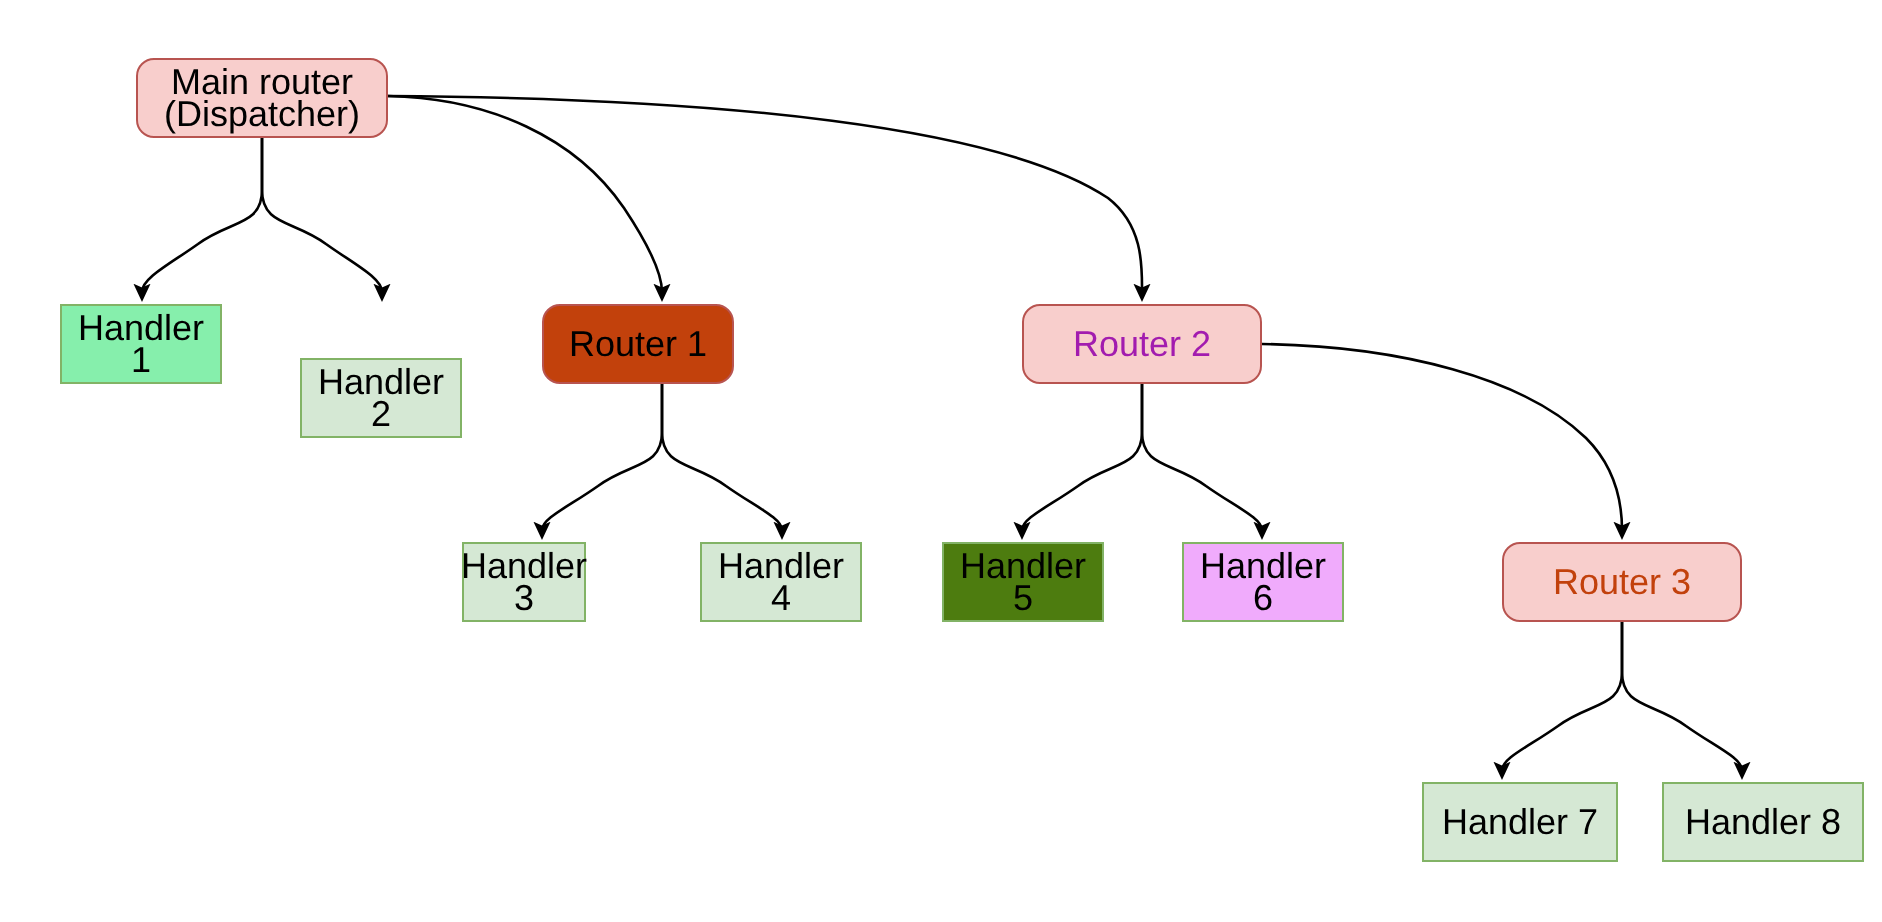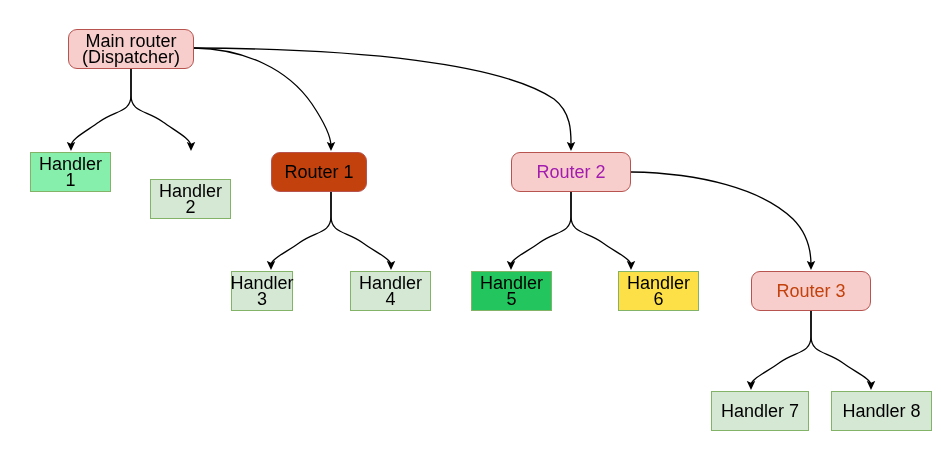--- a/index.html
+++ b/index.html
@@ -84,20 +84,20 @@
 
   <div id="node-group">
       <div class="node node-router" style="left: 68px; top: 29px; width: 126px; height: 40px; background: rgb(248, 206, 204); border-color: rgb(184, 84, 80); color: rgb(0, 0, 0);"><span class="node-label">Main router
 (Dispatcher)</span></div>
       <div class="node node-handler" style="left: 30px; top: 152px; width: 81px; height: 40px; background: #86efac; border-color: rgb(130, 179, 102); color: rgb(0, 0, 0);"><span class="node-label">Handler 1</span></div>
       <div class="node node-handler" style="left: 150px; top: 152px; width: 81px; height: 40px; background: rgb(213, 232, 212); border-color: rgb(130, 179, 102); color: rgb(0, 0, 0); margin-top: 27px;"><span class="node-label">Handler 2</span></div>
       <div class="node node-router" style="left: 271px; top: 152px; width: 96px; height: 40px; background: #c2410c; border-color: rgb(184, 84, 80); color: rgb(0, 0, 0);"><span class="node-label">Router 1</span></div>
       <div class="node node-router" style="left: 511px; top: 152px; width: 120px; height: 40px; background: rgb(248, 206, 204); border-color: rgb(184, 84, 80); color: #a21caf;"><span class="node-label">Router 2</span></div>
       <div class="node node-handler" style="left: 231px; top: 271px; width: 62px; height: 40px; background: rgb(213, 232, 212); border-color: rgb(130, 179, 102); color: rgb(0, 0, 0);"><span class="node-label">Handler 3</span></div>
       <div class="node node-handler" style="left: 350px; top: 271px; width: 81px; height: 40px; background: rgb(213, 232, 212); border-color: rgb(130, 179, 102); color: rgb(0, 0, 0);"><span class="node-label">Handler 4</span></div>
-      <div class="node node-handler" style="left: 471px; top: 271px; width: 81px; height: 40px; background: #22c55e; border-color: rgb(130, 179, 102); color: rgb(0, 0, 0);"><span class="node-label">Handler 5</span></div>
-      <div class="node node-handler" style="left: 618px; top: 271px; width: 81px; height: 40px; background: #fde047; border-color: rgb(130, 179, 102); color: rgb(0, 0, 0);"><span class="node-label">Handler 6</span></div>
+      <div class="node node-handler" style="left: 471px; top: 271px; width: 81px; height: 40px; background: #4d7c0f; border-color: rgb(130, 179, 102); color: rgb(0, 0, 0);"><span class="node-label">Handler 5</span></div>
+      <div class="node node-handler" style="left: 591px; top: 271px; width: 81px; height: 40px; background: #f0abfc; border-color: rgb(130, 179, 102); color: rgb(0, 0, 0);"><span class="node-label">Handler 6</span></div>
       <div class="node node-router" style="left: 751px; top: 271px; width: 120px; height: 40px; background: rgb(248, 206, 204); border-color: rgb(184, 84, 80); color: #c2410c;"><span class="node-label">Router 3</span></div>
       <div class="node node-handler" style="left: 711px; top: 391px; width: 98px; height: 40px; background: rgb(213, 232, 212); border-color: rgb(130, 179, 102); color: rgb(0, 0, 0);"><span class="node-label">Handler 7</span></div>
       <div class="node node-handler" style="left: 831px; top: 391px; width: 101px; height: 40px; background: rgb(213, 232, 212); border-color: rgb(130, 179, 102); color: rgb(0, 0, 0);"><span class="node-label">Handler 8</span></div>
     </div>
 
 </div>
 
 </body></html>

